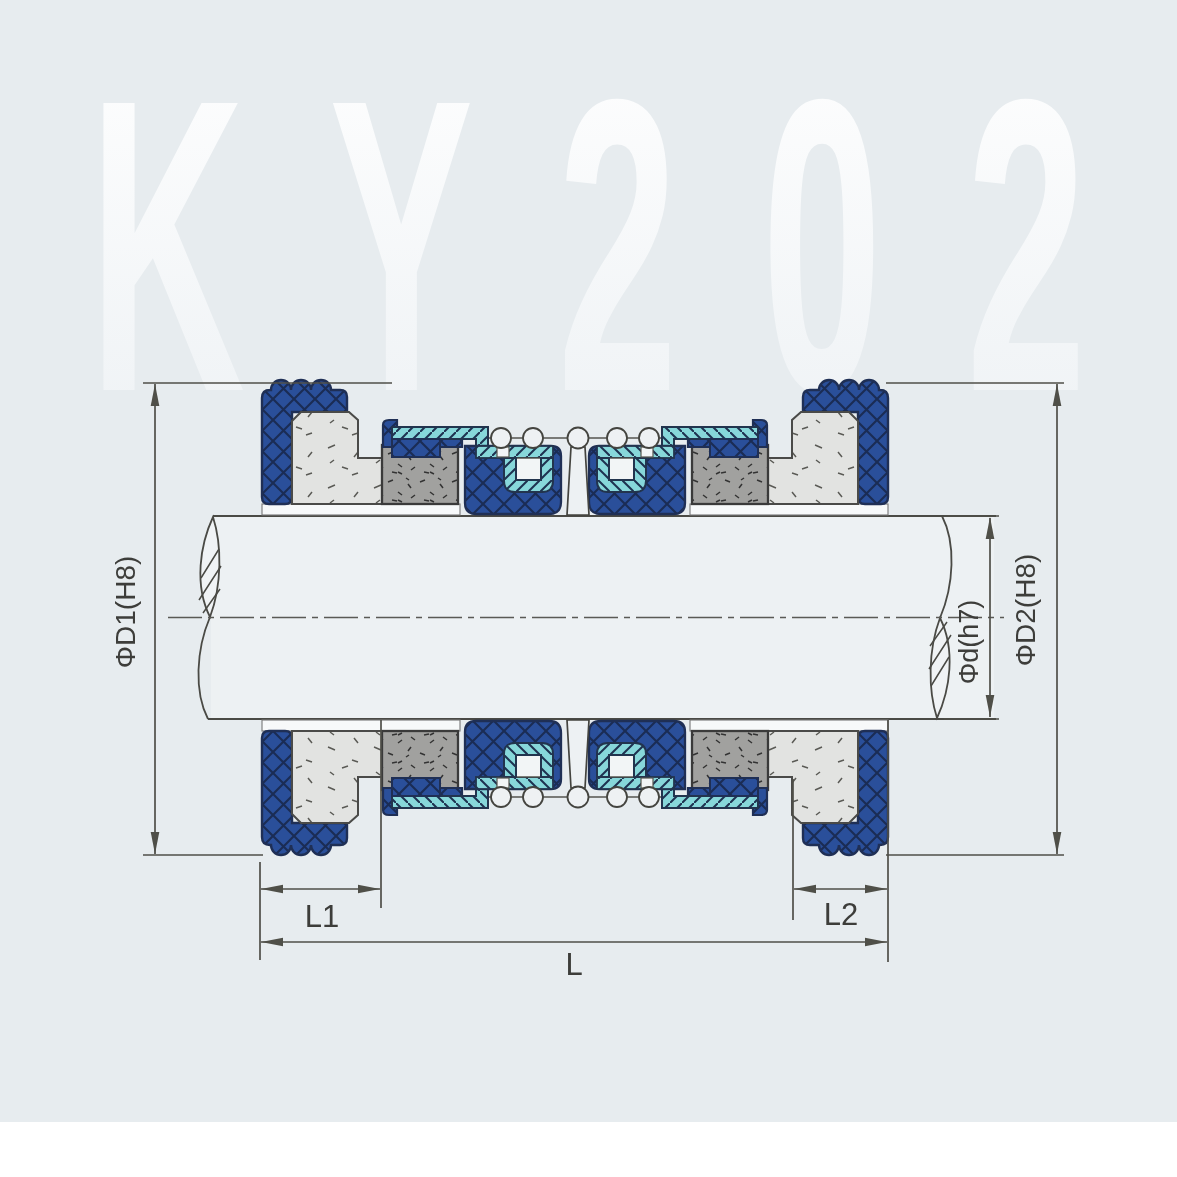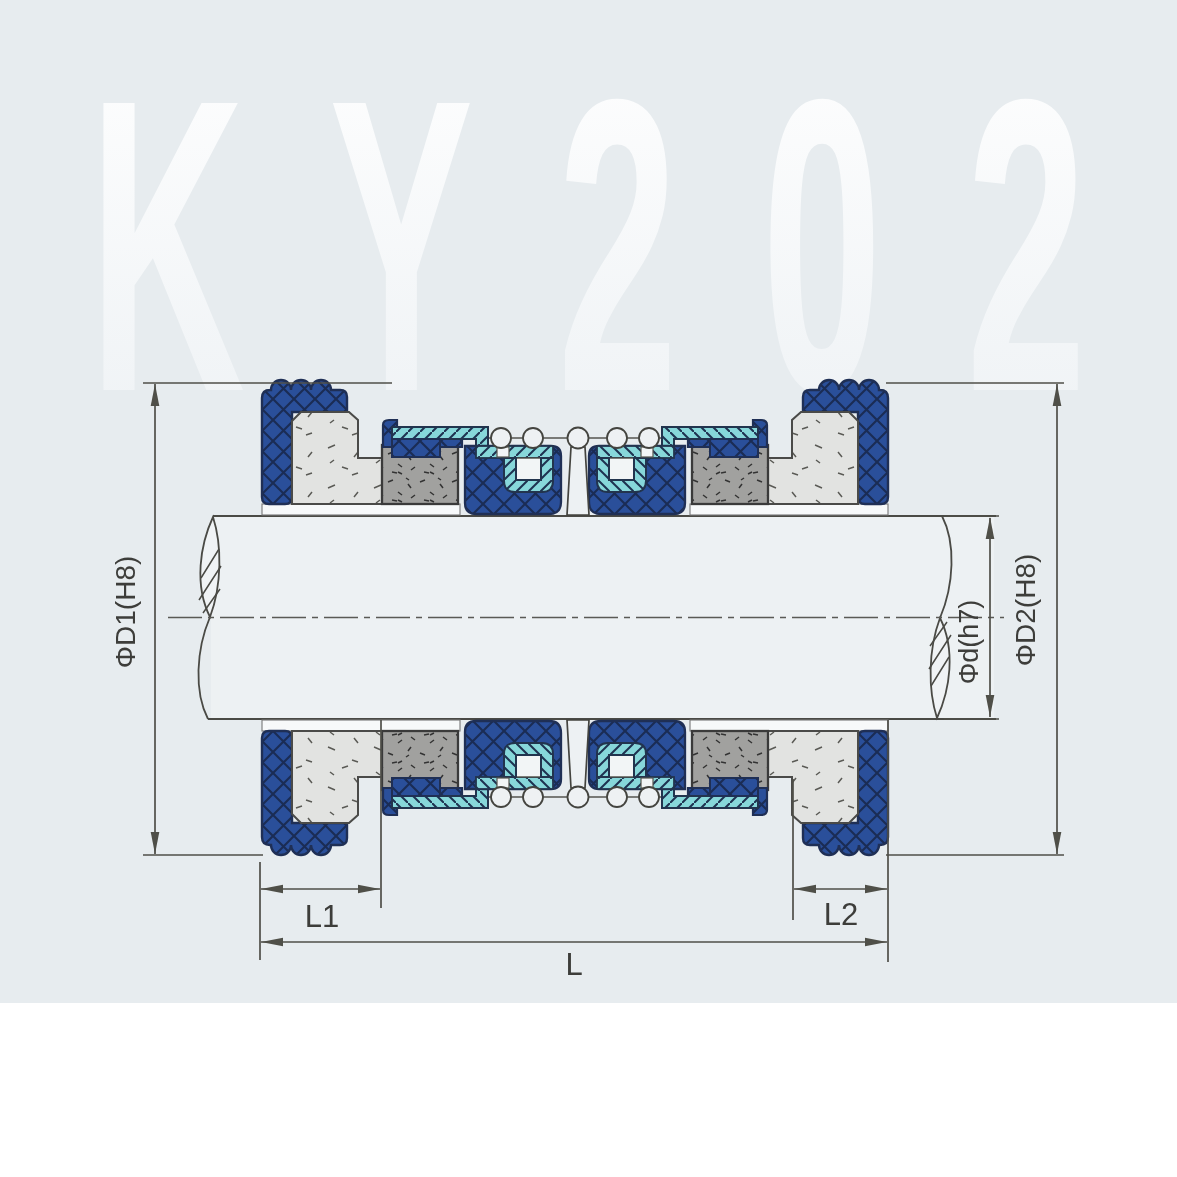--- a/index.html
+++ b/index.html
@@ -1,17 +1,17 @@
 <!DOCTYPE html>
 <html><head>
 <meta charset="utf-8">
 <style>
   html,body{margin:0;padding:0;}
   body{font-family:"Liberation Sans", sans-serif;}
-  .stage{position:relative;width:1177px;height:1003px;background:#3b82f6;overflow:hidden;}
+  .stage{position:relative;width:1177px;height:1122px;background:#3b82f6;overflow:hidden;}
   svg{display:block;}
   text{font-family:"Liberation Sans", sans-serif;}
   .dimlabel{fill:#3d3d3a;}
   .wm{font-weight:bold;}
 </style>
 </head>
 <body>
 
 <div class="stage">
 <svg width="1177" height="1177" viewBox="0 0 1177 1177" xmlns="http://www.w3.org/2000/svg" xmlns:xlink="http://www.w3.org/1999/xlink">

